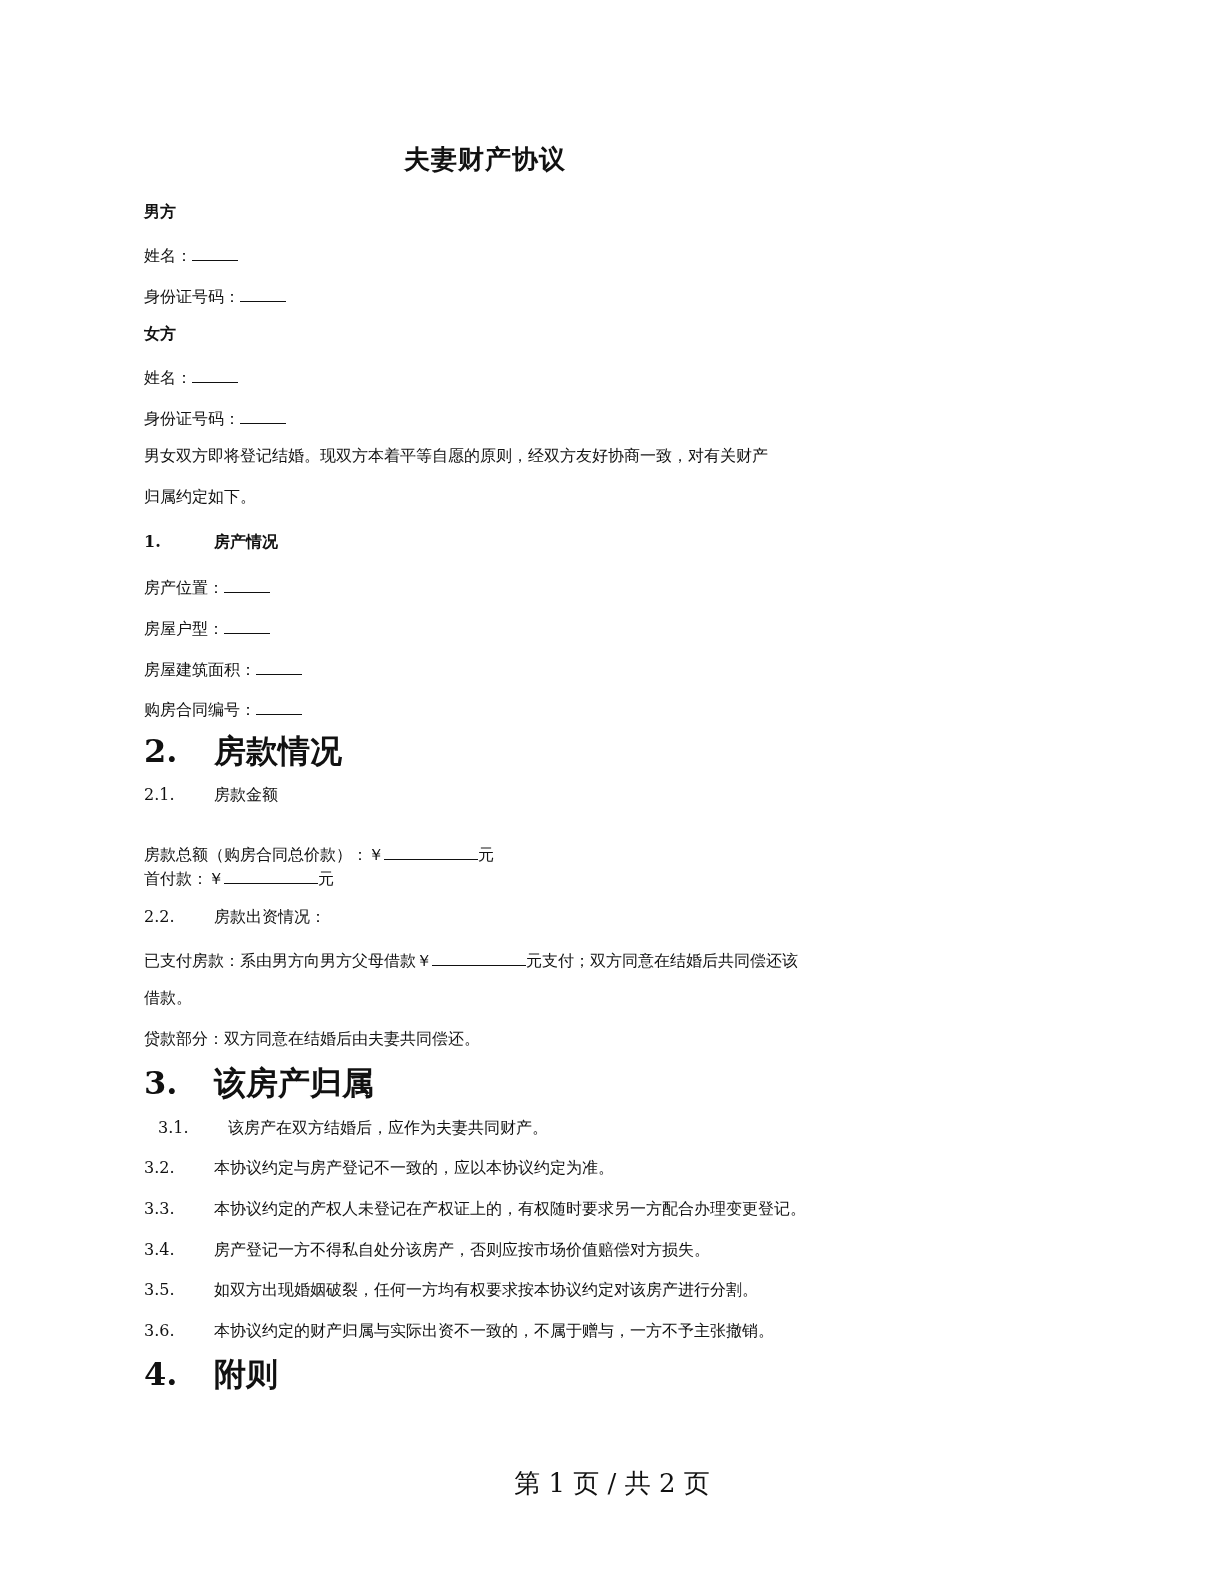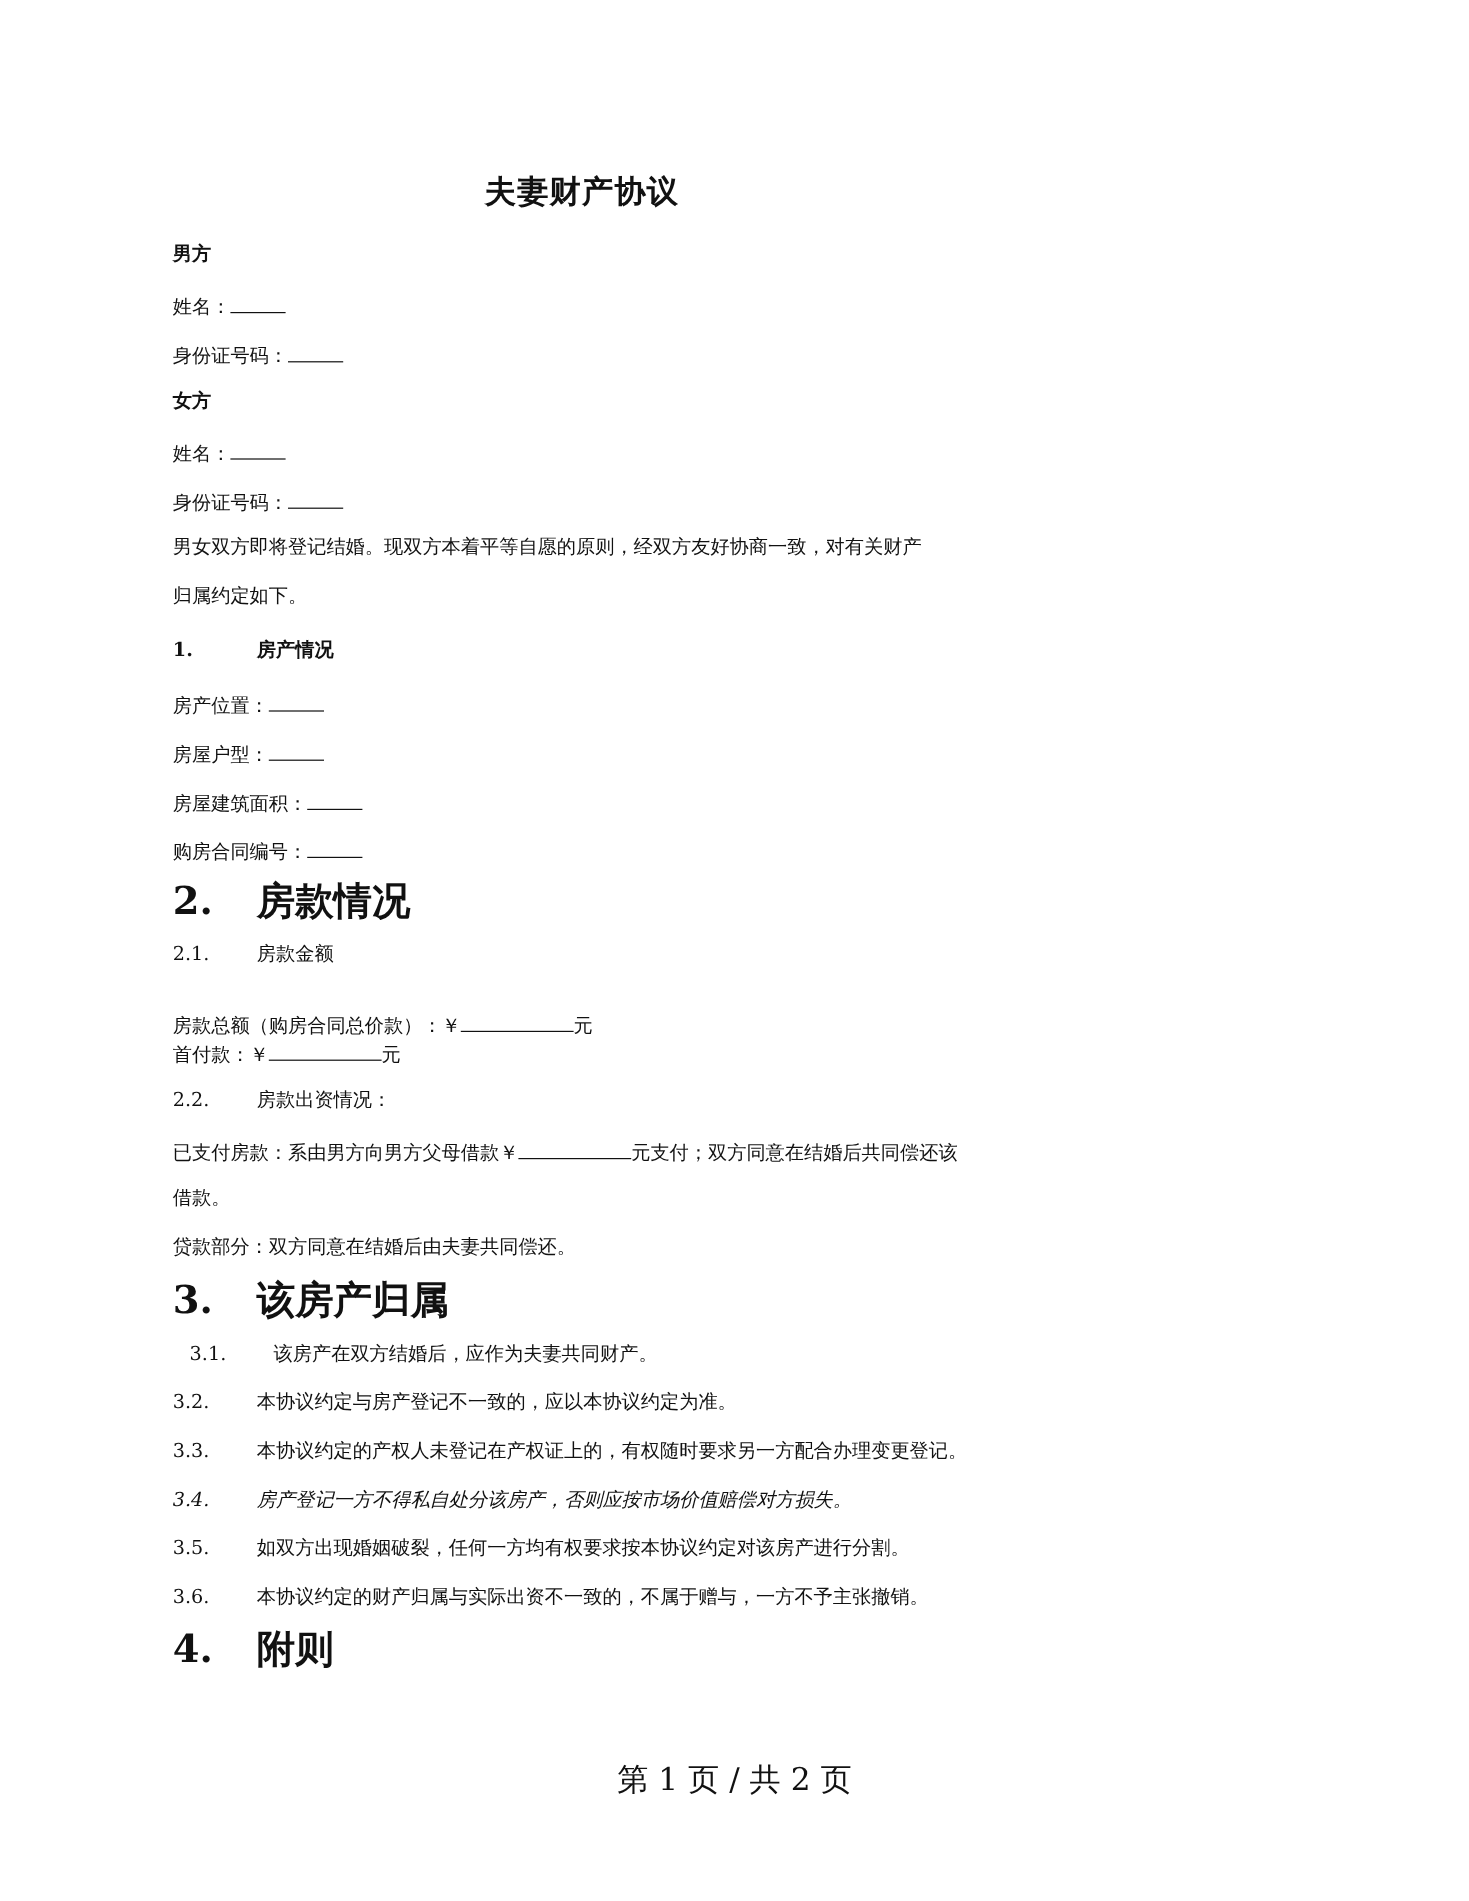--- a/index.html
+++ b/index.html
@@ -47,20 +47,20 @@
   <div class="line" style="top:861px;"><span>首付款：￥</span><span class="blank b8"></span><span>元</span></div>
   <div class="line" style="top:902px;"><span class="num">2.2.</span><span>房款出资情况：</span></div>
   <div class="line" style="top:943px;"><span>已支付房款：系由男方向男方父母借款￥</span><span class="blank b8"></span><span>元支付；双方同意在结婚后共同偿还该</span></div>
   <div class="line" style="top:983px;">借款。</div>
   <div class="line" style="top:1024px;">贷款部分：双方同意在结婚后由夫妻共同偿还。</div>
 
   <div class="line h1-lg" style="top:1068px;"><span class="num">3.</span><span>该房产归属</span></div>
   <div class="line" style="top:1113px;margin-left:14px;"><span class="num">3.1.</span><span>该房产在双方结婚后，应作为夫妻共同财产。</span></div>
   <div class="line" style="top:1153px;"><span class="num">3.2.</span><span>本协议约定与房产登记不一致的，应以本协议约定为准。</span></div>
   <div class="line" style="top:1194px;"><span class="num">3.3.</span><span>本协议约定的产权人未登记在产权证上的，有权随时要求另一方配合办理变更登记。</span></div>
-  <div class="line" style="top:1235px;font-style:italic;"><span class="num">3.4.</span><span>房产登记一方不得私自处分该房产，否则应按市场价值赔偿对方损失。</span></div>
+  <div class="line" style="top:1235px;"><span class="num">3.4.</span><span>房产登记一方不得私自处分该房产，否则应按市场价值赔偿对方损失。</span></div>
   <div class="line" style="top:1275px;"><span class="num">3.5.</span><span>如双方出现婚姻破裂，任何一方均有权要求按本协议约定对该房产进行分割。</span></div>
   <div class="line" style="top:1316px;"><span class="num">3.6.</span><span>本协议约定的财产归属与实际出资不一致的，不属于赠与，一方不予主张撤销。</span></div>
 
   <div class="line h1-lg" style="top:1359px;"><span class="num">4.</span><span>附则</span></div>
 
   <div class="footer">第 1 页  / 共 2 页</div>
 </div>
 
 </body></html>

